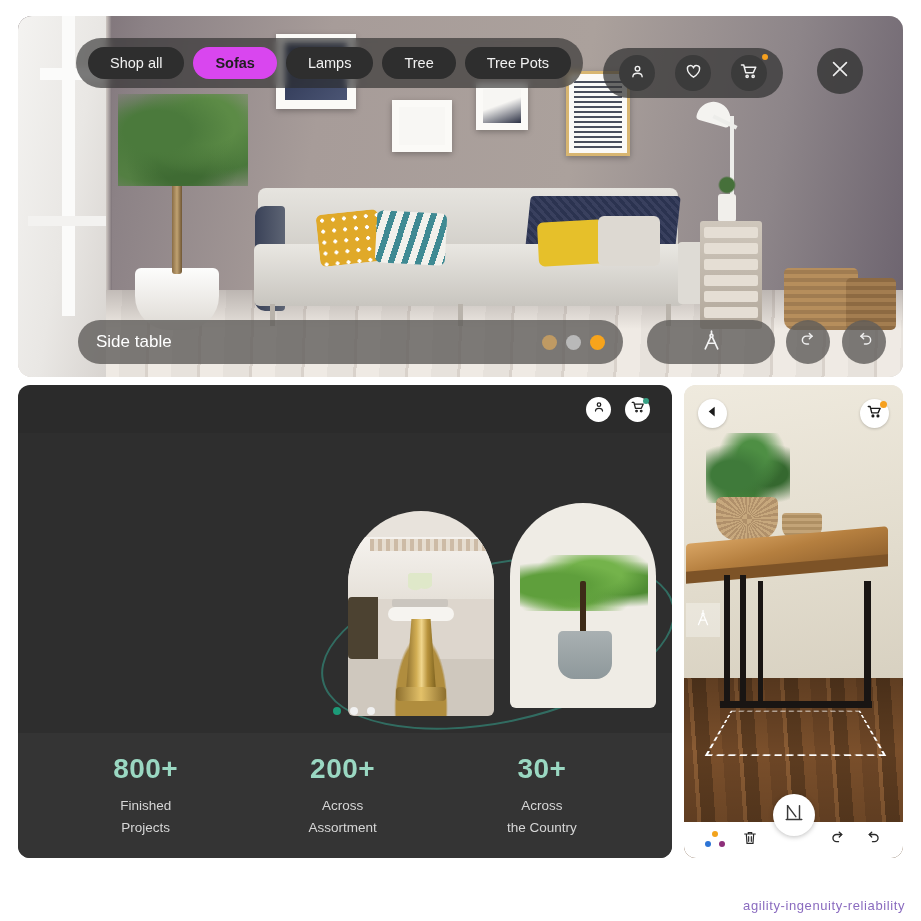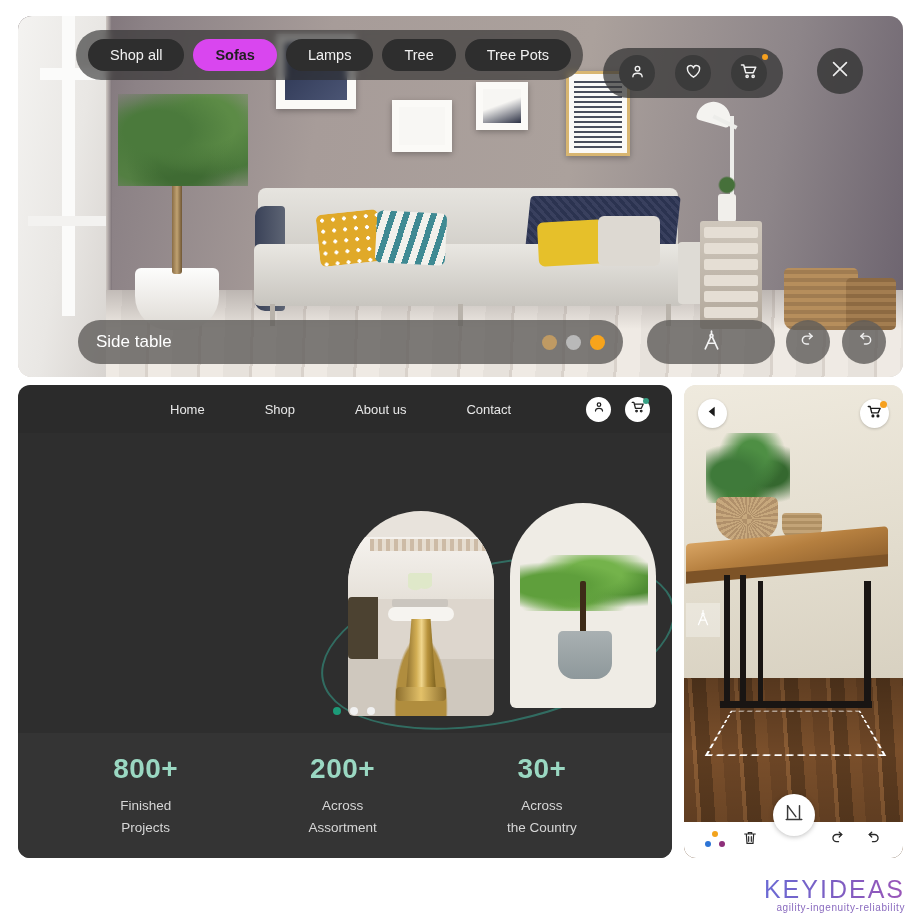--- a/index.html
+++ b/index.html
@@ -115,21 +115,21 @@
   
   .basket{ position:absolute; left:766px; top:252px; width:74px; height:62px;
       background: repeating-linear-gradient(0deg,#a07c51 0 4px,#b68e5c 4px 8px);
       border-radius:5px 5px 10px 10px;}
   .basket2{ position:absolute; left:828px; top:262px; width:50px; height:52px;
       background: repeating-linear-gradient(0deg,#8d6a42 0 4px,#a37d50 4px 8px);
       border-radius:5px;}
 
   
   .chipbar{
-    position:absolute; left:58px; top:14px;
+    position:absolute; left:58px; top:22px;
     display:flex; align-items:center; gap:9px;
     padding:9px 12px; border-radius:26px;
     background:rgba(42,42,42,.62); backdrop-filter: blur(3px);
   }
   .chip{
     padding:8px 22px; border-radius:18px; font-size:14.5px;
     background:#2e2e2e; color:#f1f1f1; white-space:nowrap; cursor:pointer;
   }
   .chip.active{ background:#d946ef; color:#1f1f1f; font-weight:bold; }
 
@@ -308,21 +308,21 @@
   .tri-dots i{ position:absolute; width:6px; height:6px; border-radius:50%; }
 
   
   .logo{ position:absolute; right:16px; bottom:8px; text-align:right; }
   .logo .word{
     font-size:25px; letter-spacing:2px; font-weight:normal;
     background: linear-gradient(90deg,#6b6ad4 0%, #7a5fc4 45%, #9a55b8 100%);
     -webkit-background-clip:text; background-clip:text; color:transparent;
     font-family:"Liberation Sans", sans-serif;
   }
-  .logo .tag{ font-size:10px; color:#8a6bbf; letter-spacing:.6px; margin-top:-2px;}
+  .logo .tag{ font-size:13px; color:#8a6bbf; letter-spacing:.6px; margin-top:-2px;}
 </style>
 </head>
 <body>
 
 <div class="page">
 
   <div class="ar-panel">
     <div class="ar-room">
       <div class="wall"></div>
       <div class="floor"></div>
@@ -450,26 +450,20 @@
           <svg width="21" height="21" viewBox="0 0 24 24" fill="none" stroke="#efefef" stroke-width="1.7" stroke-linecap="round">
             <path d="M8 7h6.5A4.5 4.5 0 0 1 14.5 16H12"></path>
               <path d="M11 4L8 7l3 3"></path>
           </svg></span>
       </div>
     </div>
   </div>
 
   <div class="site">
     <div class="site-nav">
-      <div class="links">
-        <a>Home</a>
-        <a>Shop</a>
-        <a>About us</a>
-        <a>Contact</a>
-      </div>
       <div class="navicons">
         <span class="w-circ">
           <span>
             <svg width="14" height="14" viewBox="0 0 24 24" fill="none" stroke="#222" stroke-width="2.2">
               <circle cx="12" cy="8" r="3"></circle>
                 <path d="M6 19c0-3 2.7-4.7 6-4.7s6 1.7 6 4.7" stroke-linecap="round"></path>
             </svg></span>
         </span>
         <span class="w-circ">
           <span>
@@ -616,17 +610,16 @@
         <svg width="22" height="22" viewBox="0 0 24 24" fill="none" stroke="#3a3a3a" stroke-width="1.6" stroke-linecap="round" stroke-linejoin="round">
           <path d="M5 4v14"></path>
             <path d="M18 4v14"></path>
             <path d="M3.5 19h17"></path>
           <path d="M5 4l9 12"></path>
         </svg></span>
     </div>
   </div>
 
   <div class="logo">
-    <div class="word">KEYIDEAS</div>
     <div class="tag">agility-ingenuity-reliability</div>
   </div>
 
 </div>
 
 </body></html>

